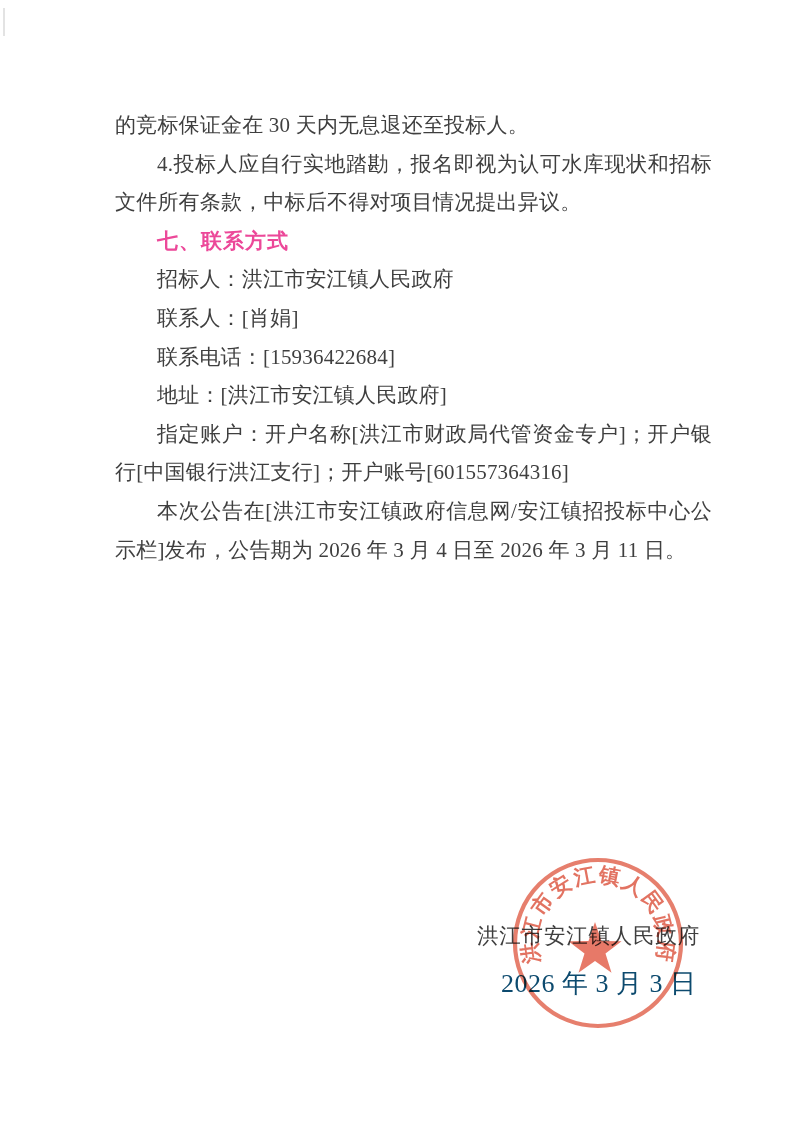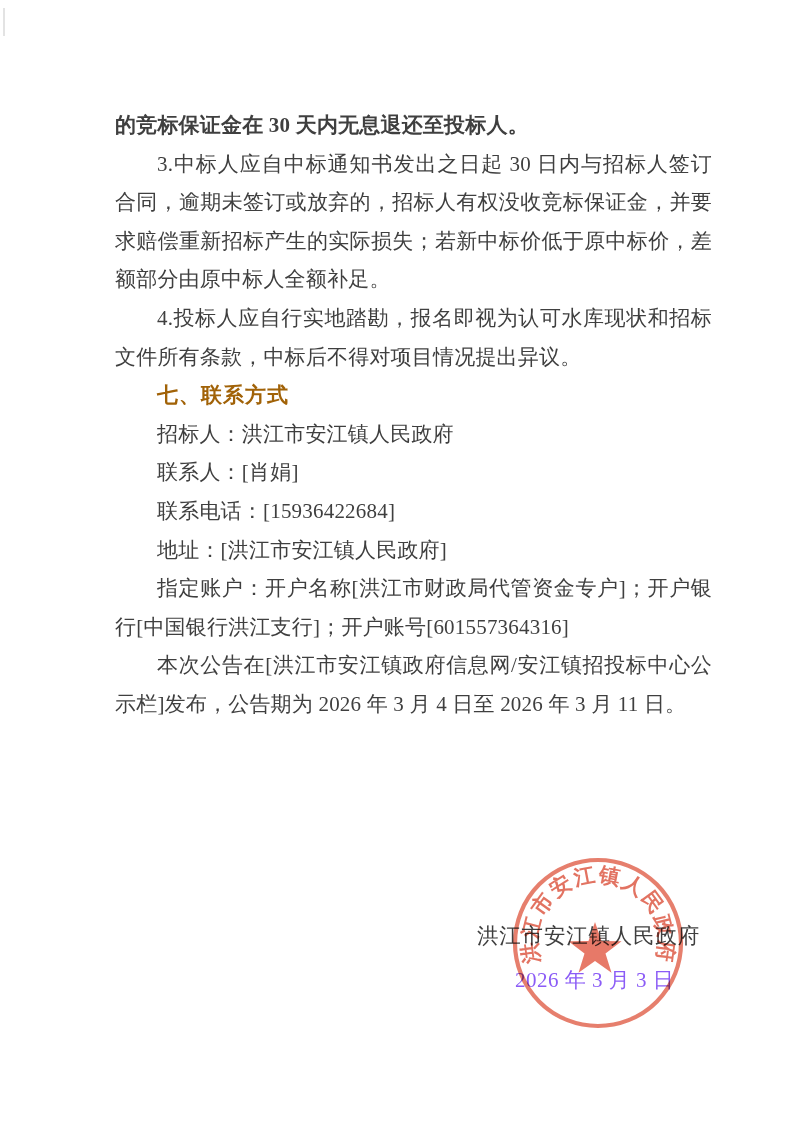--- a/index.html
+++ b/index.html
@@ -35,47 +35,45 @@
   }
   .doc-body p {
     margin: 0;
     padding: 0;
   }
   .para-indent {
     text-indent: 2em;
   }
   .para-noindent {
     text-indent: 0;
-    font-weight: bold;
   }
   .section-heading {
     text-indent: 2em;
     font-family: "Liberation Sans", "DejaVu Sans", sans-serif;
     font-weight: bold;
-    color: #a16207;
+    color: #ec4899;
     letter-spacing: 1px;
   }
   .signature-name {
     position: absolute;
     left: 477px;
     top: 921px;
     font-size: 21.5px;
     letter-spacing: 0.8px;
     color: #3f3f3f;
     white-space: nowrap;
   }
   .signature-date {
     position: absolute;
     left: 501px;
     top: 966px;
-    font-size: 21px;
+    font-size: 26px;
     letter-spacing: 0.5px;
-    color: #8b5cf6;
+    color: #0c4a6e;
     white-space: nowrap;
-    margin-left: 14px;
   }
   .stamp {
     position: absolute;
     left: 508px;
     top: 853px;
     width: 180px;
     height: 180px;
     mix-blend-mode: multiply;
     opacity: 0.92;
   }
@@ -91,21 +89,20 @@
     font-weight: bold;
   }
 </style>
 </head>
 <body>
 
 <div class="scan-artifact-left"></div>
 
 <div class="doc-body">
   <p class="para-noindent">的竞标保证金在 30 天内无息退还至投标人。</p>
-  <p class="para-indent">3.中标人应自中标通知书发出之日起 30 日内与招标人签订合同，逾期未签订或放弃的，招标人有权没收竞标保证金，并要求赔偿重新招标产生的实际损失；若新中标价低于原中标价，差额部分由原中标人全额补足。</p>
   <p class="para-indent">4.投标人应自行实地踏勘，报名即视为认可水库现状和招标文件所有条款，中标后不得对项目情况提出异议。</p>
   <p class="section-heading">七、联系方式</p>
   <p class="para-indent">招标人：洪江市安江镇人民政府</p>
   <p class="para-indent">联系人：[肖娟]</p>
   <p class="para-indent">联系电话：[15936422684]</p>
   <p class="para-indent">地址：[洪江市安江镇人民政府]</p>
   <p class="para-indent">指定账户：开户名称[洪江市财政局代管资金专户]；开户银行[中国银行洪江支行]；开户账号[601557364316]</p>
   <p class="para-indent">本次公告在[洪江市安江镇政府信息网/安江镇招投标中心公示栏]发布，公告期为 2026 年 3 月 4 日至 2026 年 3 月 11 日。</p>
 </div>
 

